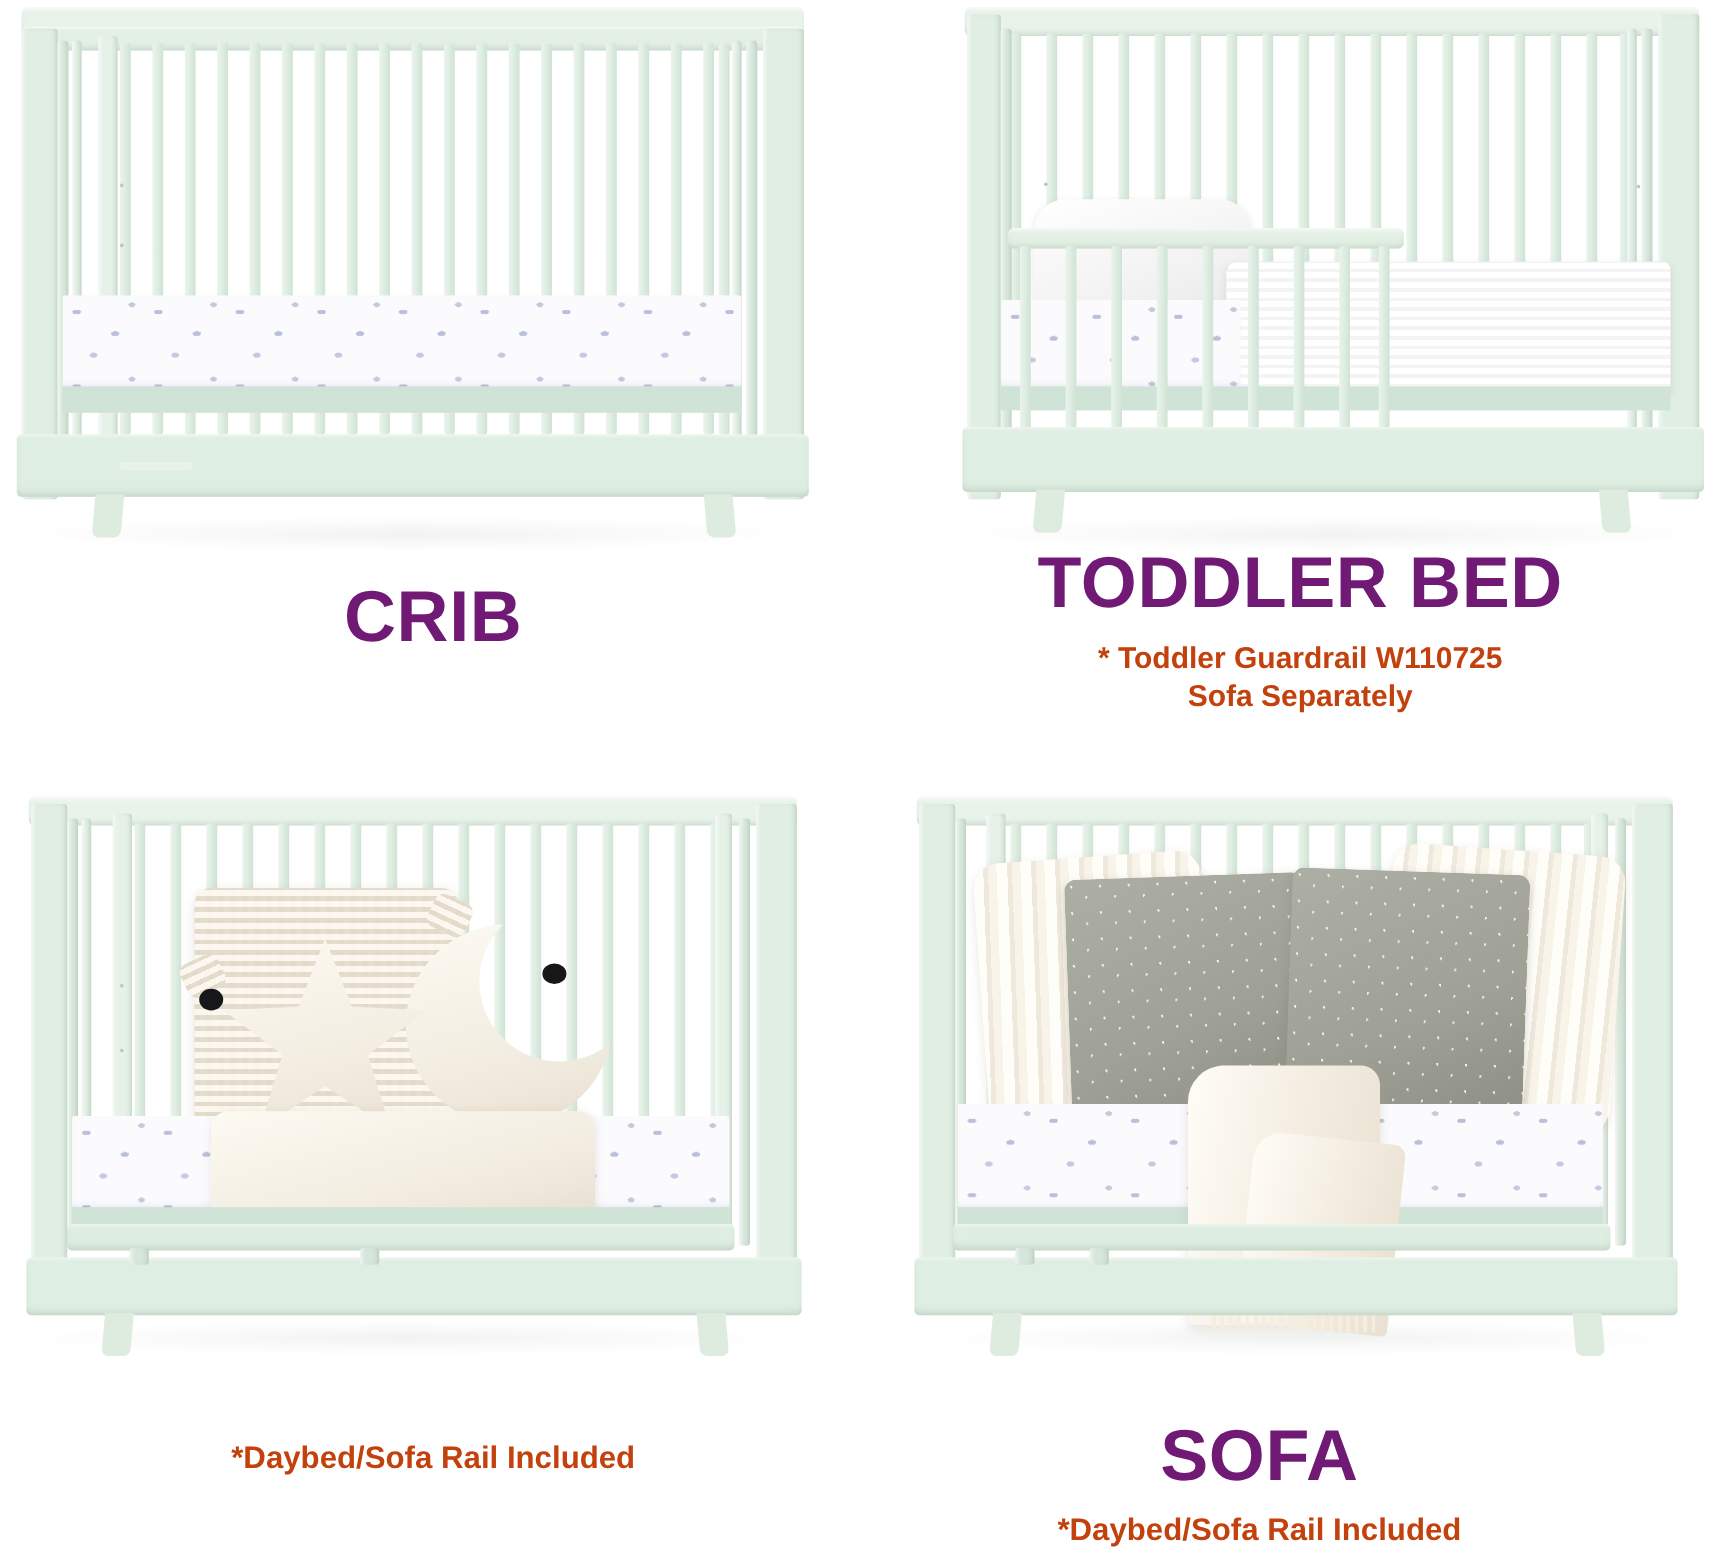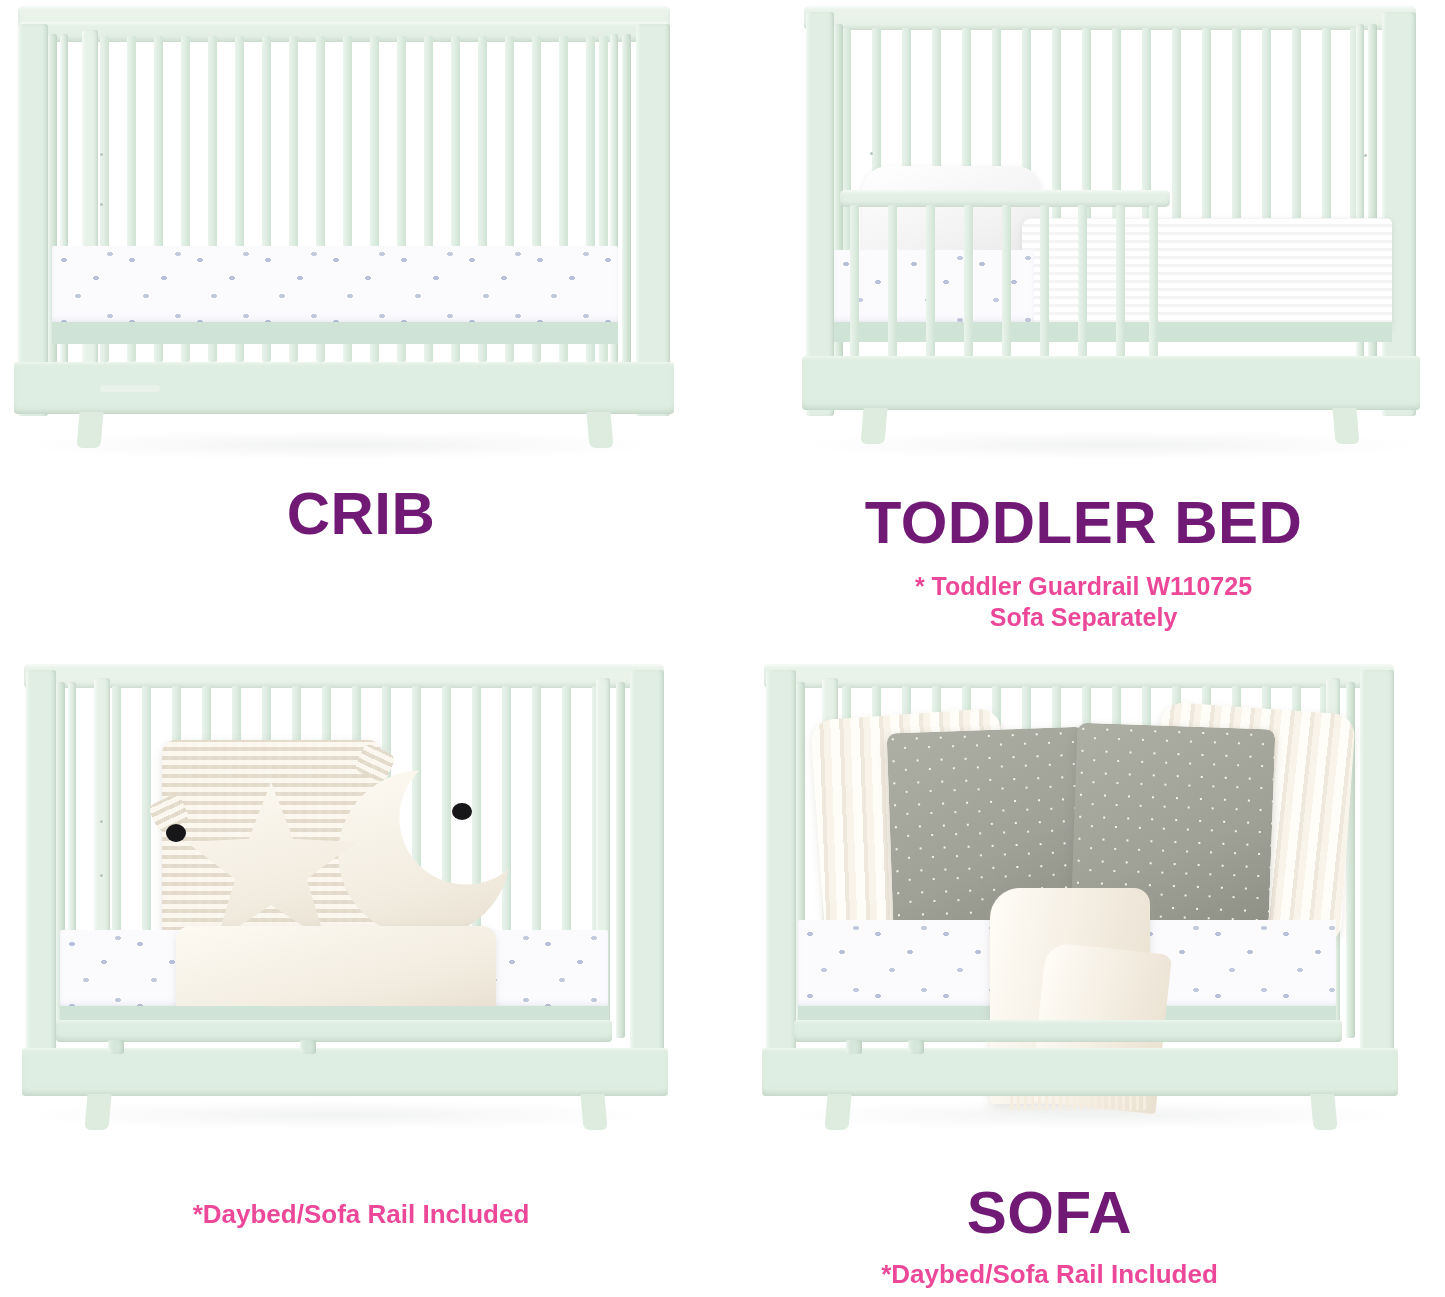--- a/index.html
+++ b/index.html
@@ -19,21 +19,21 @@
   .panel { position: relative; }
   .art { position: relative; width: 100%; }
   .caption { position: absolute; left: 0; right: 0; text-align: center; }
   .title {
     color: #701a75;
     font-weight: 700;
     letter-spacing: 0.5px;
     line-height: 1;
   }
   .sub {
-    color: #ec4899;
+    color: #c2410c;
     font-weight: 700;
     line-height: 1.22;
   }
 
   .post { position: absolute; background: #e0eee3; border-radius: 3px;
           box-shadow: inset -3px 0 4px -2px rgba(150,175,155,.55),
                       inset 3px 0 4px -2px rgba(255,255,255,.9); }
   .toprail { position: absolute; background: #e4f0e6; border-radius: 5px;
              box-shadow: inset 0 -4px 6px -3px rgba(150,175,155,.5),
                          inset 0 3px 4px -2px #fff; }
@@ -208,21 +208,21 @@
 
       <div class="baserail" style="left:80px;top:356px;width:618px;height:54px;"></div>
 
       <div class="leg" style="left:140px;top:408px;width:24px;height:36px;transform:skewX(-5deg);"></div>
       <div class="leg" style="left:612px;top:408px;width:24px;height:36px;transform:skewX(5deg);"></div>
 
       <div class="screw" style="left:148px;top:152px;"></div>
       <div class="screw" style="left:642px;top:154px;"></div>
     </div>
 
-    <div class="caption" style="top:493px;">
+    <div class="caption" style="top:456px;">
       <div class="title" style="font-size:60px;">TODDLER BED</div>
       <div class="sub" style="font-size:25px;margin-top:18px;">
         <span>* Toddler Guardrail W110725</span><br>
         <span>Sofa Separately</span>
       </div>
     </div>
   </div>
 
   <div class="panel">
     <div class="art">

